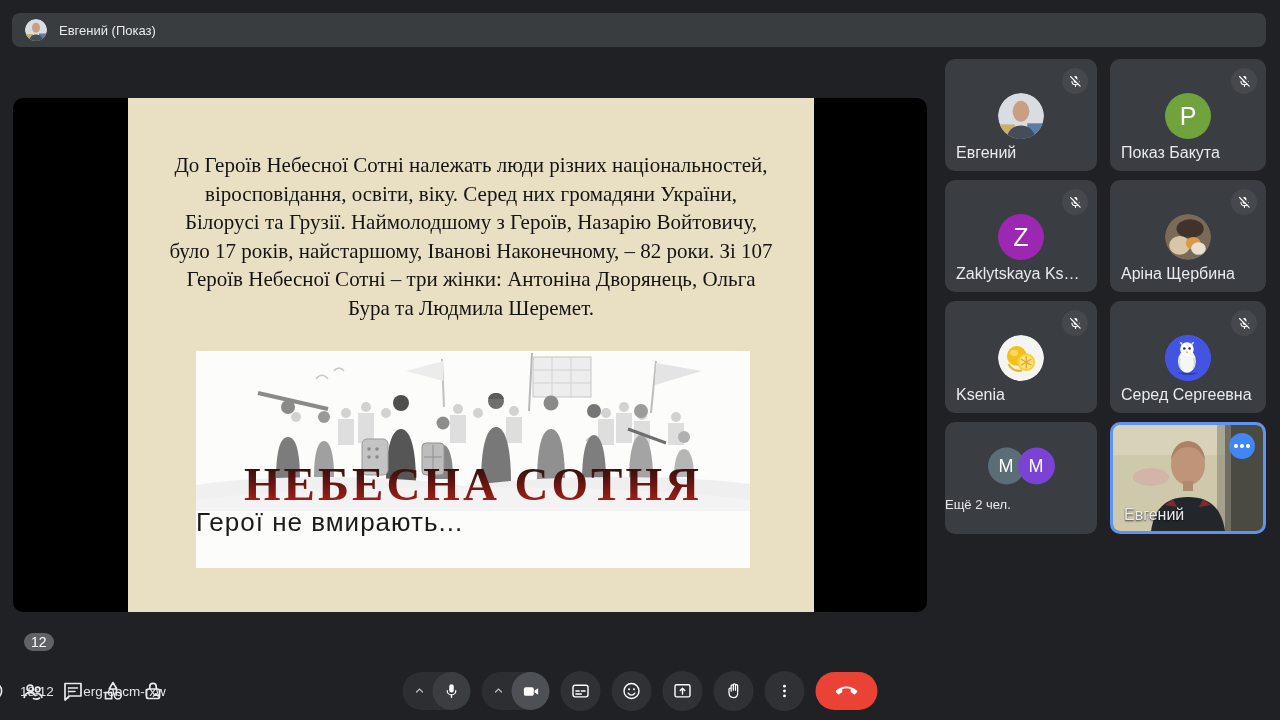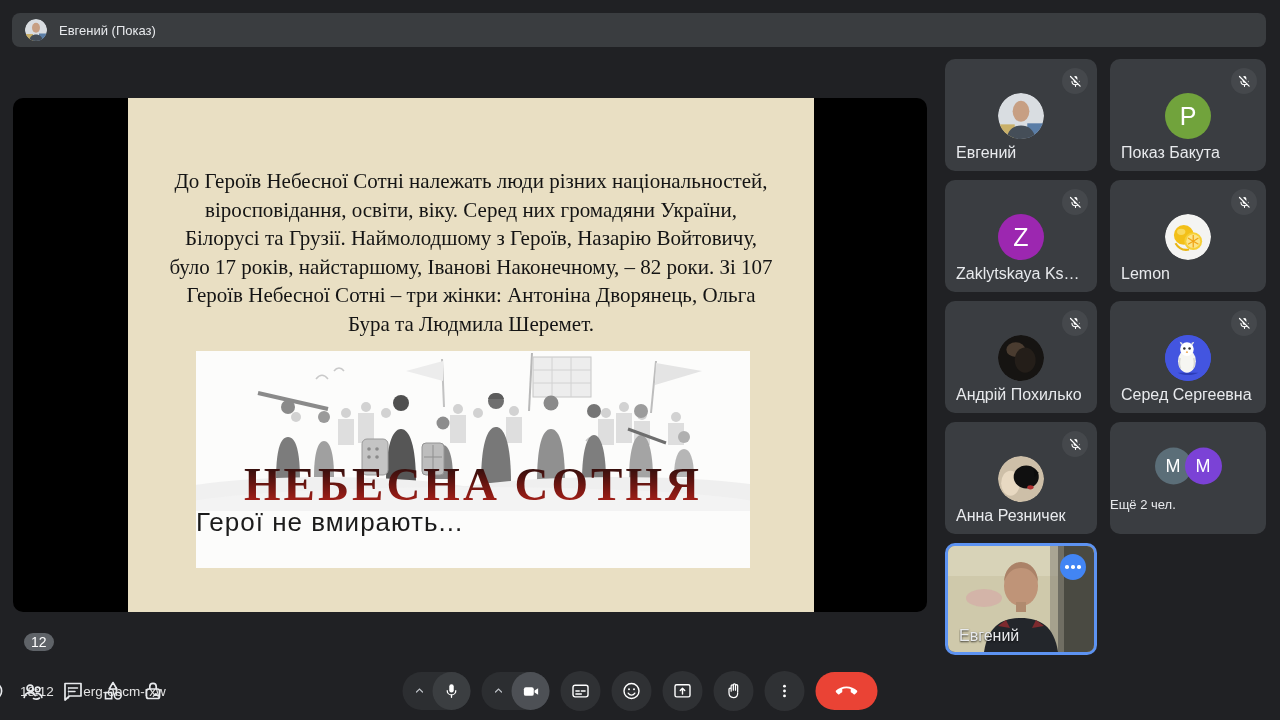--- a/index.html
+++ b/index.html
@@ -10,21 +10,21 @@
   
   .top-bar{position:absolute;left:12px;top:13px;width:1254px;height:34px;background:#3a3d40;
            border-radius:8px;display:flex;align-items:center;gap:12px;padding-left:13px}
   .top-bar .avatar-sm{width:22px;height:22px;border-radius:50%;overflow:hidden;flex:0 0 auto}
   .top-bar .label{font-size:13px;color:#e8eaed}
 
   
   .stage{position:absolute;left:13px;top:98px;width:914px;height:514px;background:#000;
          border-radius:10px;overflow:hidden}
   .slide{position:absolute;left:115px;top:0;width:686px;height:514px;background:#e9dfc3}
-  .slide-text{padding:69px 40px 0;text-align:center;font-family:"Liberation Serif",serif;
+  .slide-text{padding:53px 40px 0;text-align:center;font-family:"Liberation Serif",serif;
               font-size:21px;line-height:1.36;color:#141414}
   .banner{position:absolute;left:68px;top:253px;width:554px;height:217px;background:#fcfcfb;
           overflow:hidden}
   .banner svg.crowd{position:absolute;left:0;top:0}
   .banner-title{position:absolute;left:0;top:106px;width:100%;text-align:center;
           font-family:"Liberation Serif",serif;font-weight:bold;font-size:47px;letter-spacing:3px;
           background:linear-gradient(180deg,#1f0d0c 8%,#5f1410 45%,#bb231b 95%);
           -webkit-background-clip:text;background-clip:text;color:transparent;white-space:nowrap}
   .banner-sub{position:absolute;left:0;top:156px;width:100%;font-weight:normal;
           font-size:26px;color:#1b1b1b;letter-spacing:1px}
@@ -234,63 +234,65 @@
         <span>Z</span>
       </div>
       <span class="tile-name">Zaklytskaya Ksenia</span>
       <span class="mute-badge">
         <svg viewBox="0 0 24 24">
             <use href="#mic-off-sym"></use>
           </svg>
         </span>
     </div>
 
+    <div class="tile">
+      <div class="avatar">
+        <svg viewBox="0 0 44 44">
+          <circle cx="22" cy="22" r="22" fill="#7a6a58"></circle>
+          <ellipse cx="24" cy="14" rx="13" ry="9" fill="#3f332b"></ellipse>
+          <ellipse cx="14" cy="30" rx="10" ry="9" fill="#d9c5a8"></ellipse>
+          <ellipse cx="27" cy="28" rx="7" ry="6" fill="#d89a4a"></ellipse>
+          <ellipse cx="32" cy="33" rx="7" ry="6" fill="#e8e0d2"></ellipse>
+        </svg>
+      </div>
+      <span class="tile-name">Аріна Щербина</span>
+      <span class="mute-badge">
+        <svg viewBox="0 0 24 24">
+            <use href="#mic-off-sym"></use>
+          </svg>
+        </span>
+    </div>
 
     <div class="tile">
       <div class="avatar">
         <svg viewBox="0 0 44 44">
           <circle cx="22" cy="22" r="22" fill="#f4f4f2"></circle>
           <circle cx="18" cy="20" r="9.5" fill="#f3c018"></circle>
           <ellipse cx="15.5" cy="17" rx="4" ry="3" fill="#f8d95e"></ellipse>
           <circle cx="27" cy="26" r="8.5" fill="#f6cf35"></circle>
           <circle cx="27" cy="26" r="6.6" fill="#fbe588"></circle>
           <g stroke="#f0a316" stroke-width="1.2">
             <line x1="27" y1="26" x2="27" y2="20"></line>
               <line x1="27" y1="26" x2="32" y2="23"></line>
             <line x1="27" y1="26" x2="32" y2="29"></line>
               <line x1="27" y1="26" x2="27" y2="32"></line>
             <line x1="27" y1="26" x2="22" y2="29"></line>
               <line x1="27" y1="26" x2="22" y2="23"></line>
           </g>
           <path d="M10 28c3 5 8 7 13 6" stroke="#e8b514" stroke-width="2" fill="none"></path>
         </svg>
       </div>
-      <span class="tile-name">Lemon</span>
-      <span class="mute-badge">
-        <svg viewBox="0 0 24 24">
-            <use href="#mic-off-sym"></use>
-          </svg>
-        </span>
-    </div>
-
-    <div class="tile">
-      <div class="avatar">
-        <svg viewBox="0 0 44 44">
-          <circle cx="22" cy="22" r="22" fill="#161412"></circle>
-          <ellipse cx="17" cy="14" rx="9" ry="7" fill="#4a3c30"></ellipse>
-          <ellipse cx="26" cy="24" rx="10" ry="12" fill="#241e19"></ellipse>
-        </svg>
-      </div>
-      <span class="tile-name">Андрій Похилько</span>
-      <span class="mute-badge">
-        <svg viewBox="0 0 24 24">
-            <use href="#mic-off-sym"></use>
-          </svg>
-        </span>
-    </div>
+      <span class="tile-name">Ksenia</span>
+      <span class="mute-badge">
+        <svg viewBox="0 0 24 24">
+            <use href="#mic-off-sym"></use>
+          </svg>
+        </span>
+    </div>
+
 
     <div class="tile">
       <div class="avatar" style="background: rgb(67, 85, 224);">
         <svg viewBox="0 0 44 44">
           <circle cx="22" cy="22" r="22" fill="#4355e0"></circle>
           <path d="M12 36c6 3 14 3 20 0z" fill="#2c3db8"></path>
           <ellipse cx="21" cy="25" rx="8.5" ry="11" fill="#f6f6f2"></ellipse>
           <circle cx="21" cy="13.5" r="6.5" fill="#ffffff"></circle>
           <path d="M15.5 9.5l-1.5-3 3 1.2zM26.5 9.5l1.5-3-3 1.2z" fill="#e8e8e4"></path>
           <circle cx="18.5" cy="13" r="1.2" fill="#333"></circle>
@@ -300,37 +302,20 @@
         </svg>
       </div>
       <span class="tile-name">Серед Сергеевна</span>
       <span class="mute-badge">
         <svg viewBox="0 0 24 24">
             <use href="#mic-off-sym"></use>
           </svg>
         </span>
     </div>
 
-    <div class="tile">
-      <div class="avatar">
-        <svg viewBox="0 0 44 44">
-          <circle cx="22" cy="22" r="22" fill="#cdbfa8"></circle>
-          <ellipse cx="12" cy="26" rx="9" ry="12" fill="#e8d9c2"></ellipse>
-          <ellipse cx="27" cy="20" rx="12" ry="11" fill="#101010"></ellipse>
-          <path d="M34 12l5 4-4 4z" fill="#0c0c0c"></path>
-          <ellipse cx="31" cy="30" rx="3" ry="2" fill="#b03030"></ellipse>
-        </svg>
-      </div>
-      <span class="tile-name">Анна Резничек</span>
-      <span class="mute-badge">
-        <svg viewBox="0 0 24 24">
-            <use href="#mic-off-sym"></use>
-          </svg>
-        </span>
-    </div>
 
     <div class="tile">
       <div class="m-row">
         <span class="m-circle" style="background: rgb(91, 110, 120);">M</span>
         <span class="m-circle second" style="background: rgb(123, 66, 214);">M</span>
       </div>
       <span class="tile-name center">Ещё 2 чел.</span>
     </div>
 
     <div class="tile self" style="border-color: rgb(93, 147, 242);">

